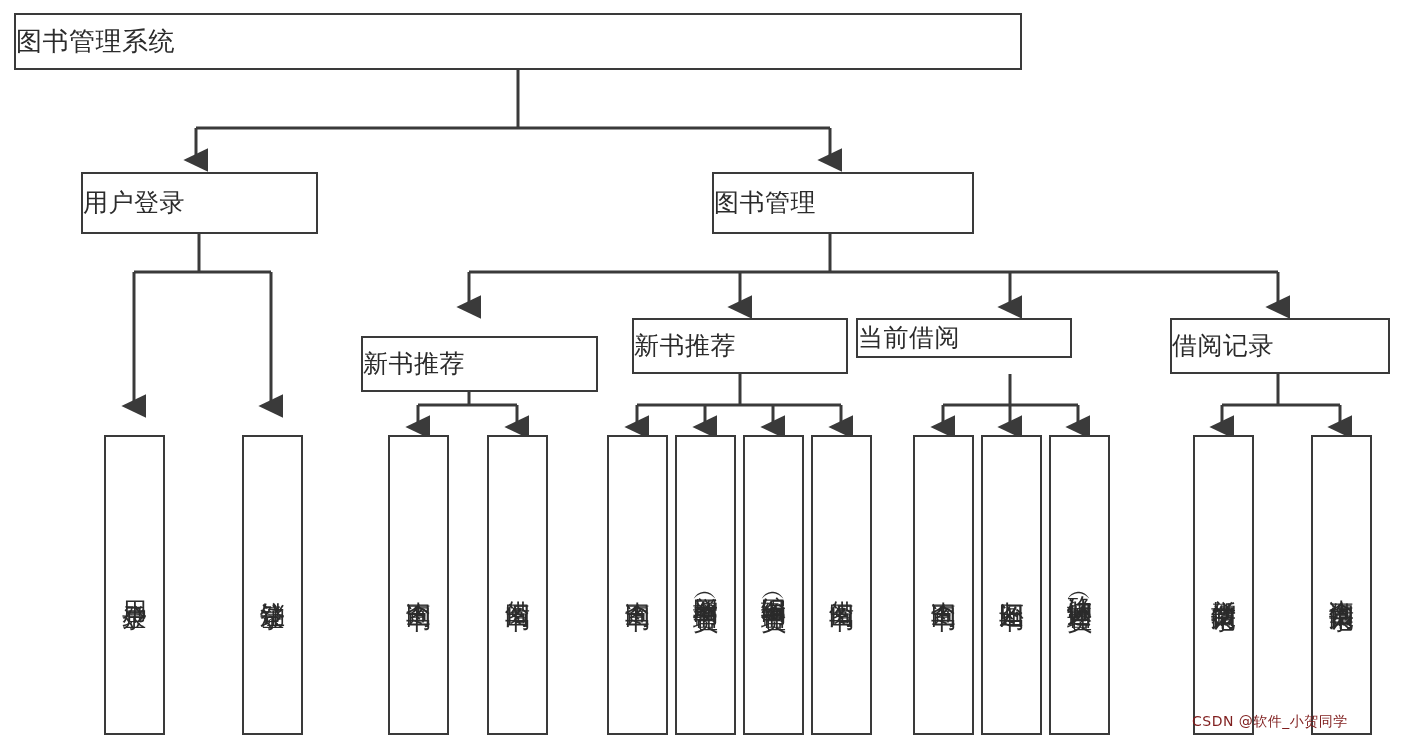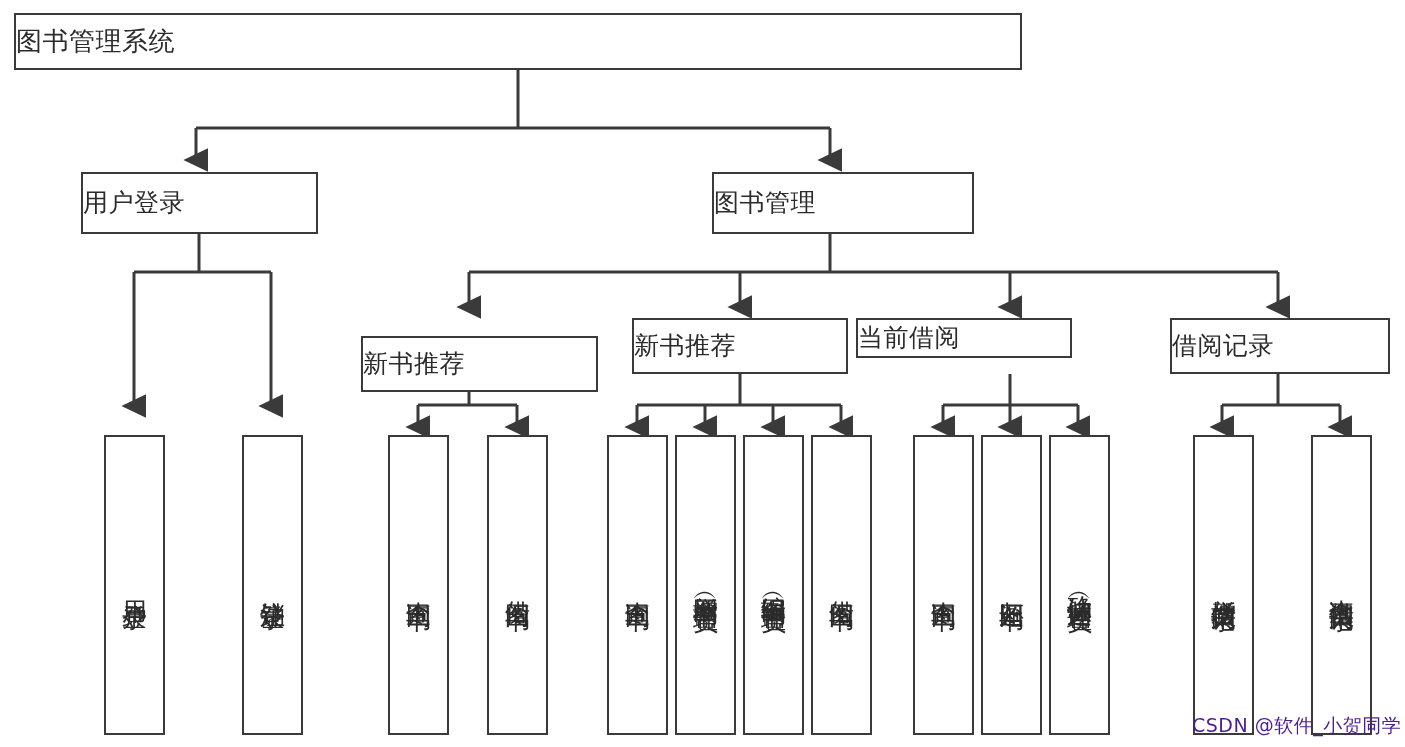--- a/index.html
+++ b/index.html
@@ -53,22 +53,22 @@
   .node-v .vtext {
     writing-mode: vertical-rl;
     text-orientation: upright;
     display: block;
   }
   .title-node {
     font-size: 26px;
   }
   .watermark {
     position: absolute;
-    font-size: 19px;
-    color: #4c1d95;
+    font-size: 14px;
+    color: #7f1d1d;
     white-space: nowrap;
     letter-spacing: 0.5px;
   }
 </style>
 </head>
 <body>
 
 <div id="canvas">
 
   <svg class="wires" viewBox="0 0 1405 747">

